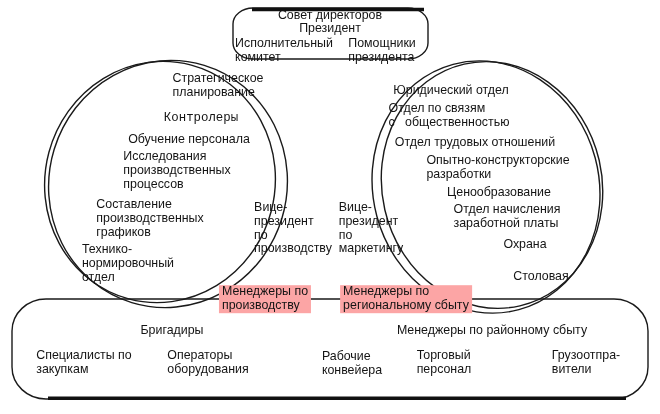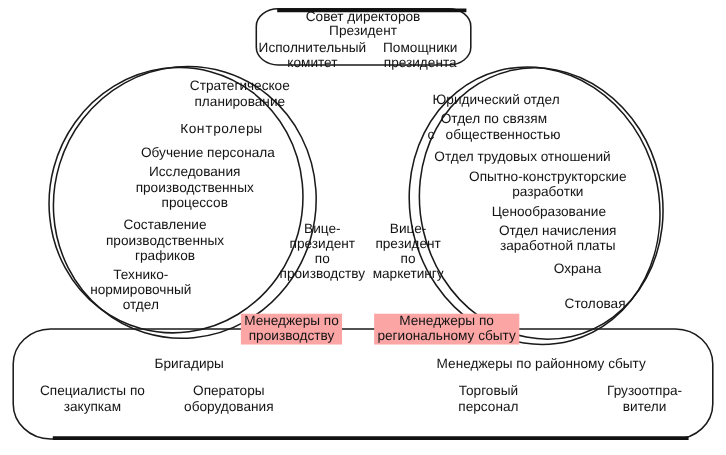--- a/index.html
+++ b/index.html
@@ -9,21 +9,20 @@
     background:#ffffff;
     font-family:"Liberation Sans", sans-serif;
     color:#141414;
     overflow:hidden;
   }
   .stage svg{position:absolute;left:0;top:0;}
   .lbl{
     position:absolute;
     transform:translate(-50%,-50%);
     white-space:pre;
-    text-align:center;
     font-size:12.4px;
     line-height:13.8px;
     color:#141414;
   }
   .lbl.bg{background:#fca5a5;padding:0 3px;}
   .shape{fill:none;stroke:#1a1a1a;stroke-width:1.4;}
   .thick{stroke:#111111;stroke-width:3.4;}
 </style>
 </head>
 <body>
@@ -94,18 +93,20 @@
 производству</div>
   <div class="lbl bg" style="left:406px;top:299px;">Менеджеры по
 региональному сбыту</div>
 
   <div class="lbl" style="left:172px;top:331px;">Бригадиры</div>
   <div class="lbl" style="left:492px;top:331px;">Менеджеры по районному сбыту</div>
   <div class="lbl" style="left:84px;top:363px;">Специалисты по
 закупкам</div>
   <div class="lbl" style="left:208px;top:363px;">Операторы
 оборудования</div>
+  <div class="lbl" style="left:352px;top:364px;">Рабочие
+конвейера</div>
   <div class="lbl" style="left:444px;top:363px;">Торговый
 персонал</div>
   <div class="lbl" style="left:586px;top:363px;">Грузоотпра-
 вители</div>
 
 </div>
 
 </body></html>

